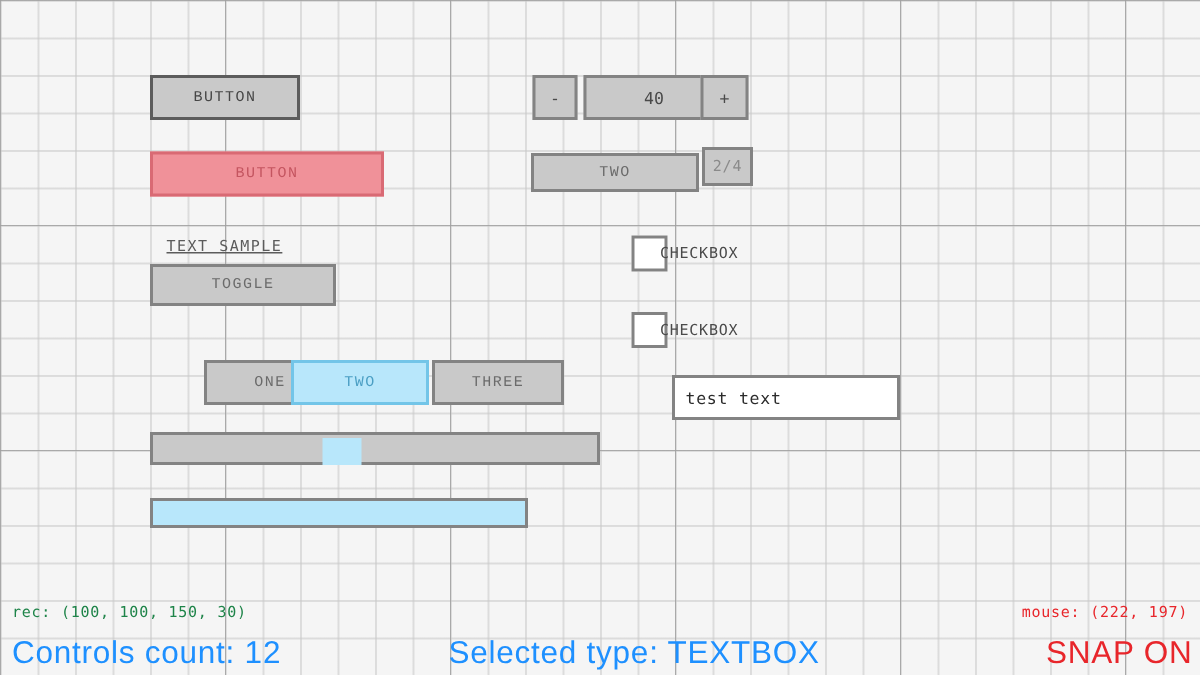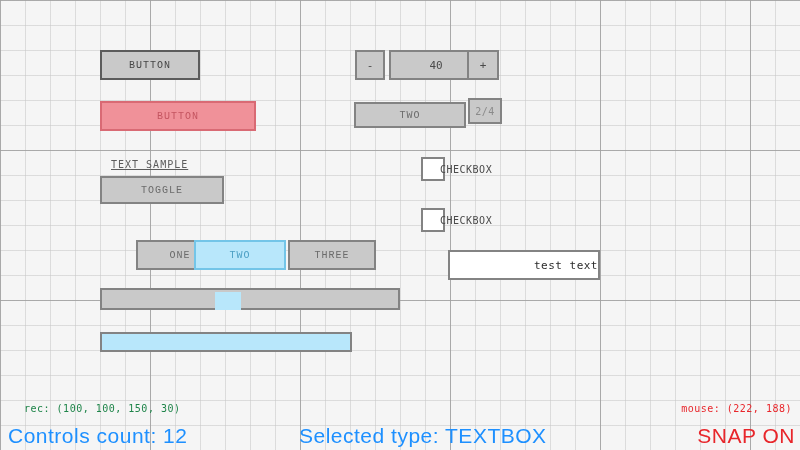--- a/index.html
+++ b/index.html
@@ -237,27 +237,27 @@
   <div class="checkbox-box" style="left:421px; top:157px; width:24px; height:24px;"></div>
   <div class="checkbox-label" style="left:440px; top:157px; width:110px; height:24px;">
     <span>CHECKBOX</span>
   </div>
 
   <div class="checkbox-box" style="left:421px; top:208px; width:24px; height:24px;"></div>
   <div class="checkbox-label" style="left:440px; top:208px; width:110px; height:24px;">
     <span>CHECKBOX</span>
   </div>
 
-  <div class="textbox" style="left:448px; top:250px; width:152px; height:30px;justify-content:flex-end;">
+  <div class="textbox" style="left:448px; top:250px; width:152px; height:30px;">
     <span>test text</span>
   </div>
 
-  <div class="status-small" style="left:24px; top:403px; color:#1e8449;">rec: (100, 100, 150, 30)</div>
-
-  <div class="status-small" style="right:8px; top:403px; color:#e8262b;">mouse: (222, 188)</div>
+  <div class="status-small" style="left:8px; top:403px; color:#1e8449;">rec: (100, 100, 150, 30)</div>
+
+  <div class="status-small" style="right:8px; top:403px; color:#e8262b;">mouse: (222, 197)</div>
 
   <div class="status-big" style="left:8px; top:424px; color:#1e90ff;">Controls count: 12</div>
 
   <div class="status-big" style="left:299px; top:424px; color:#1e90ff;">Selected type: TEXTBOX</div>
 
   <div class="status-big" style="right:5px; top:424px; color:#e8262b;">SNAP ON</div>
 
 </div>
 
 </body></html>

